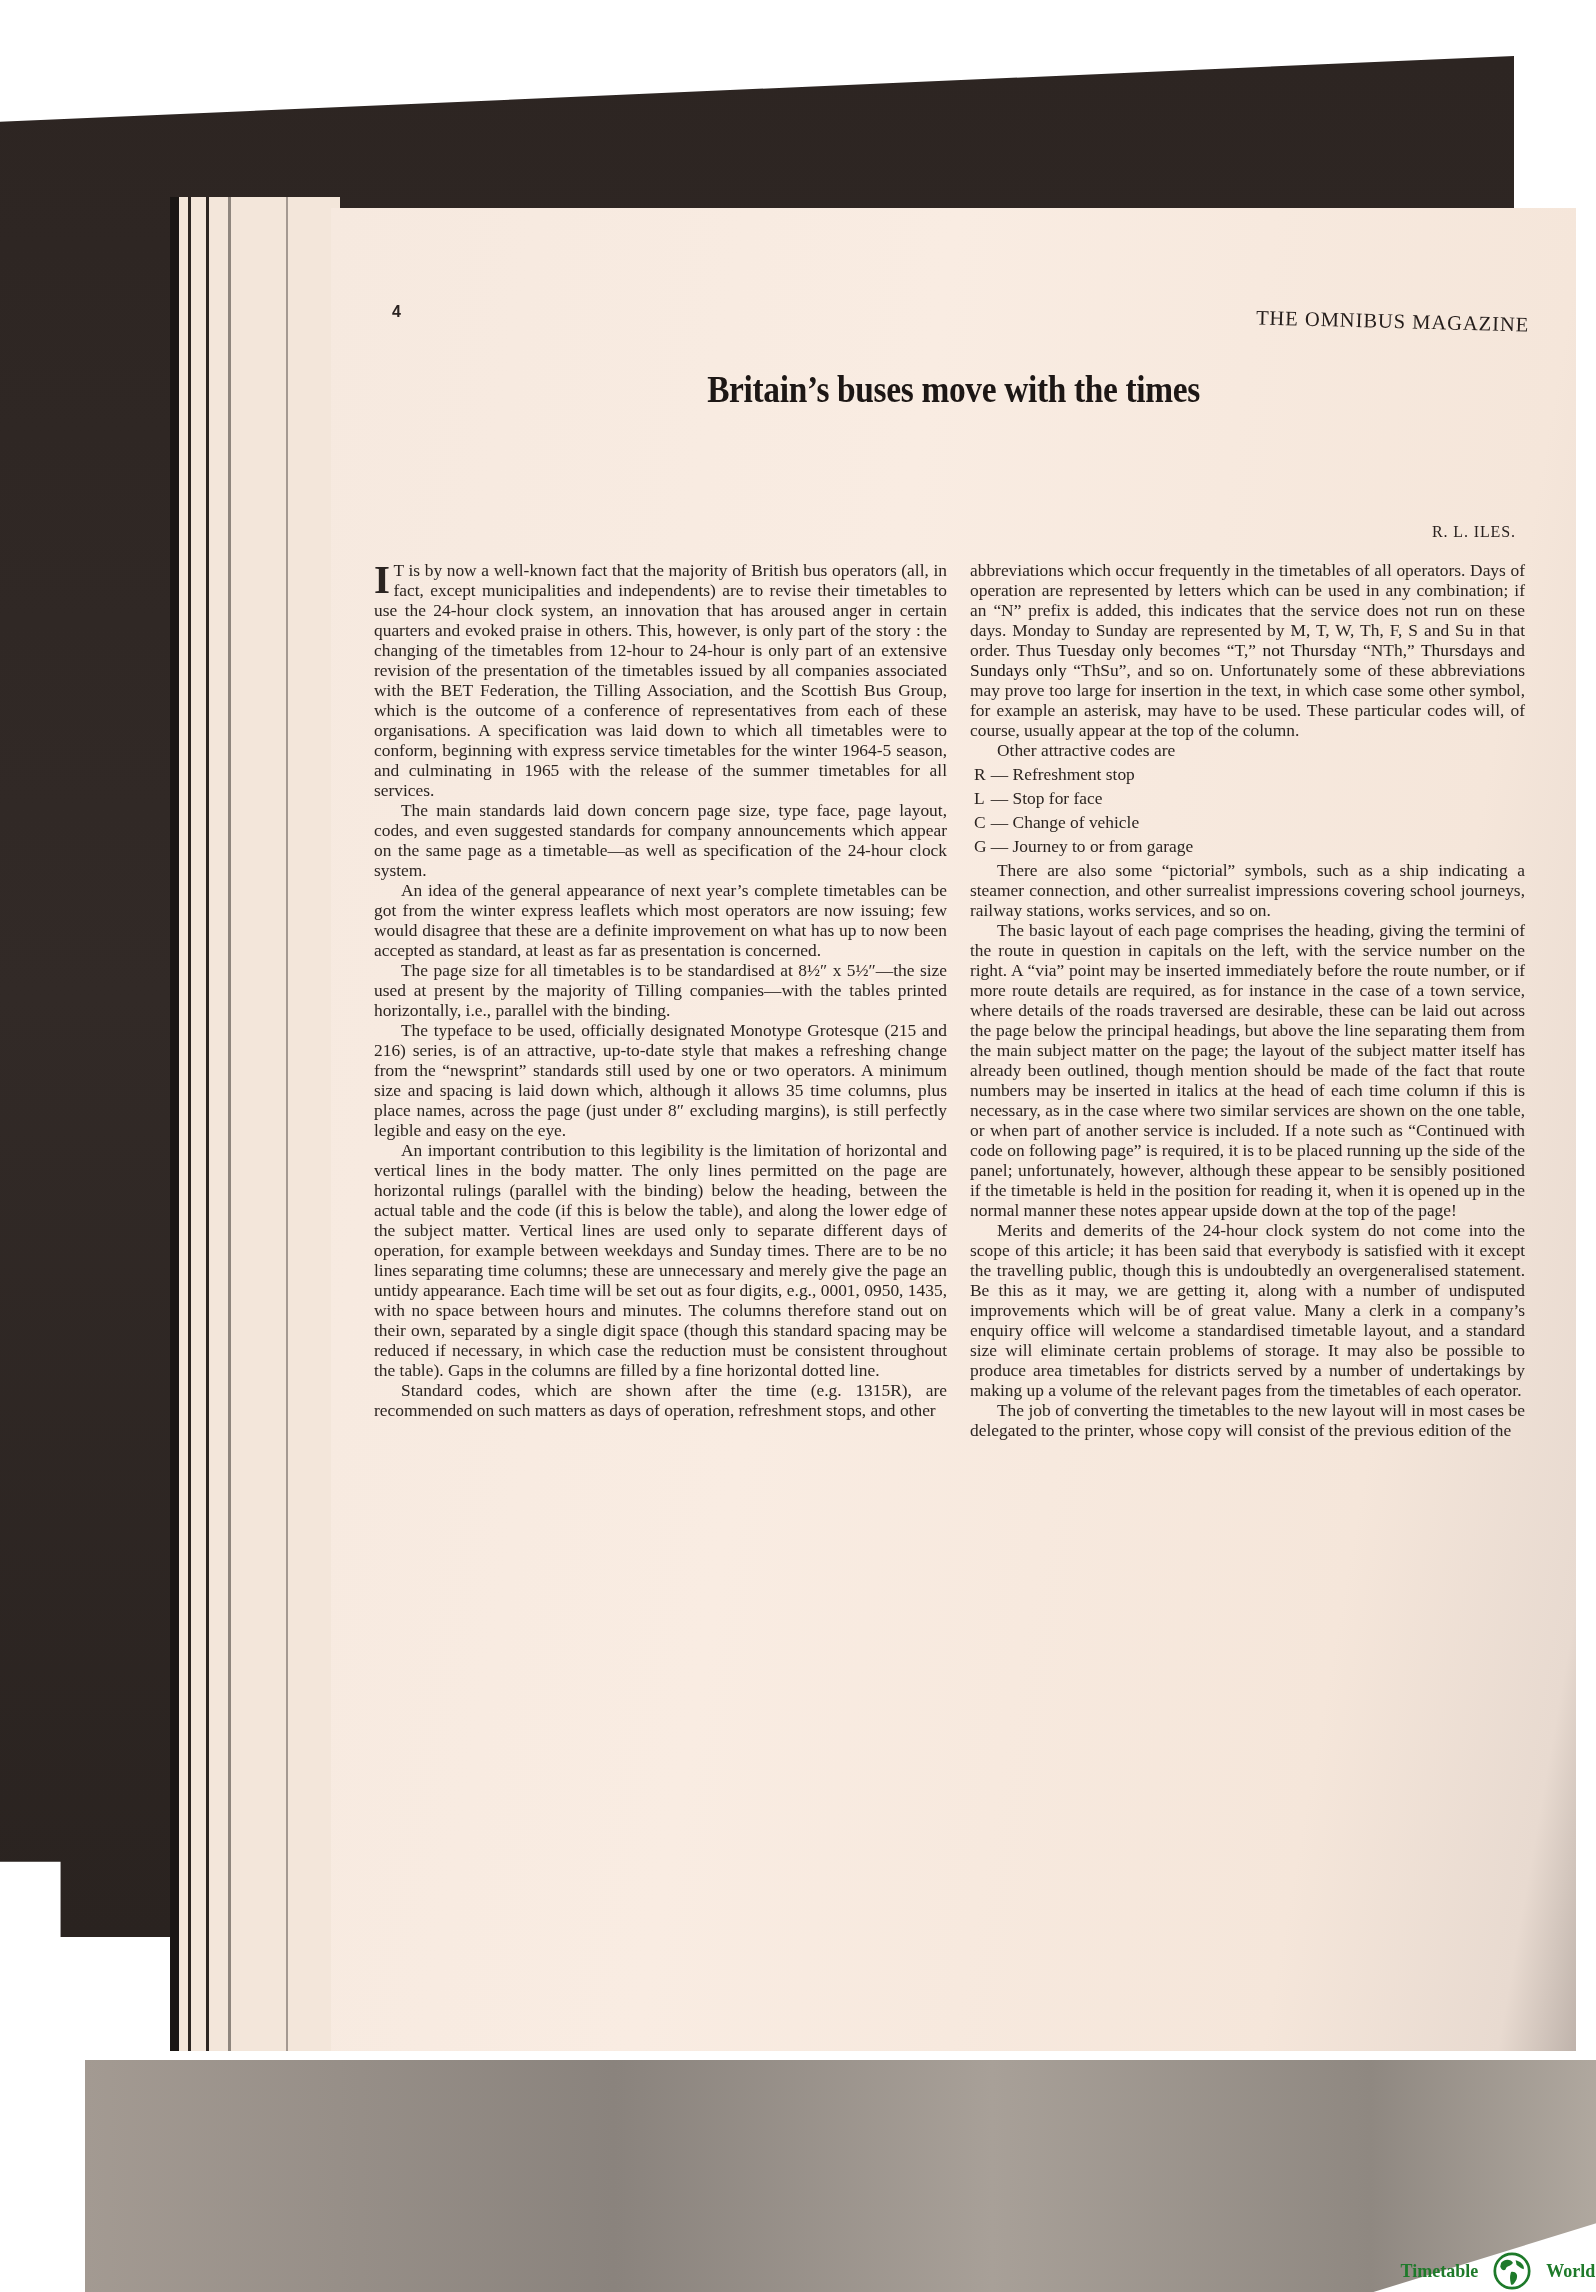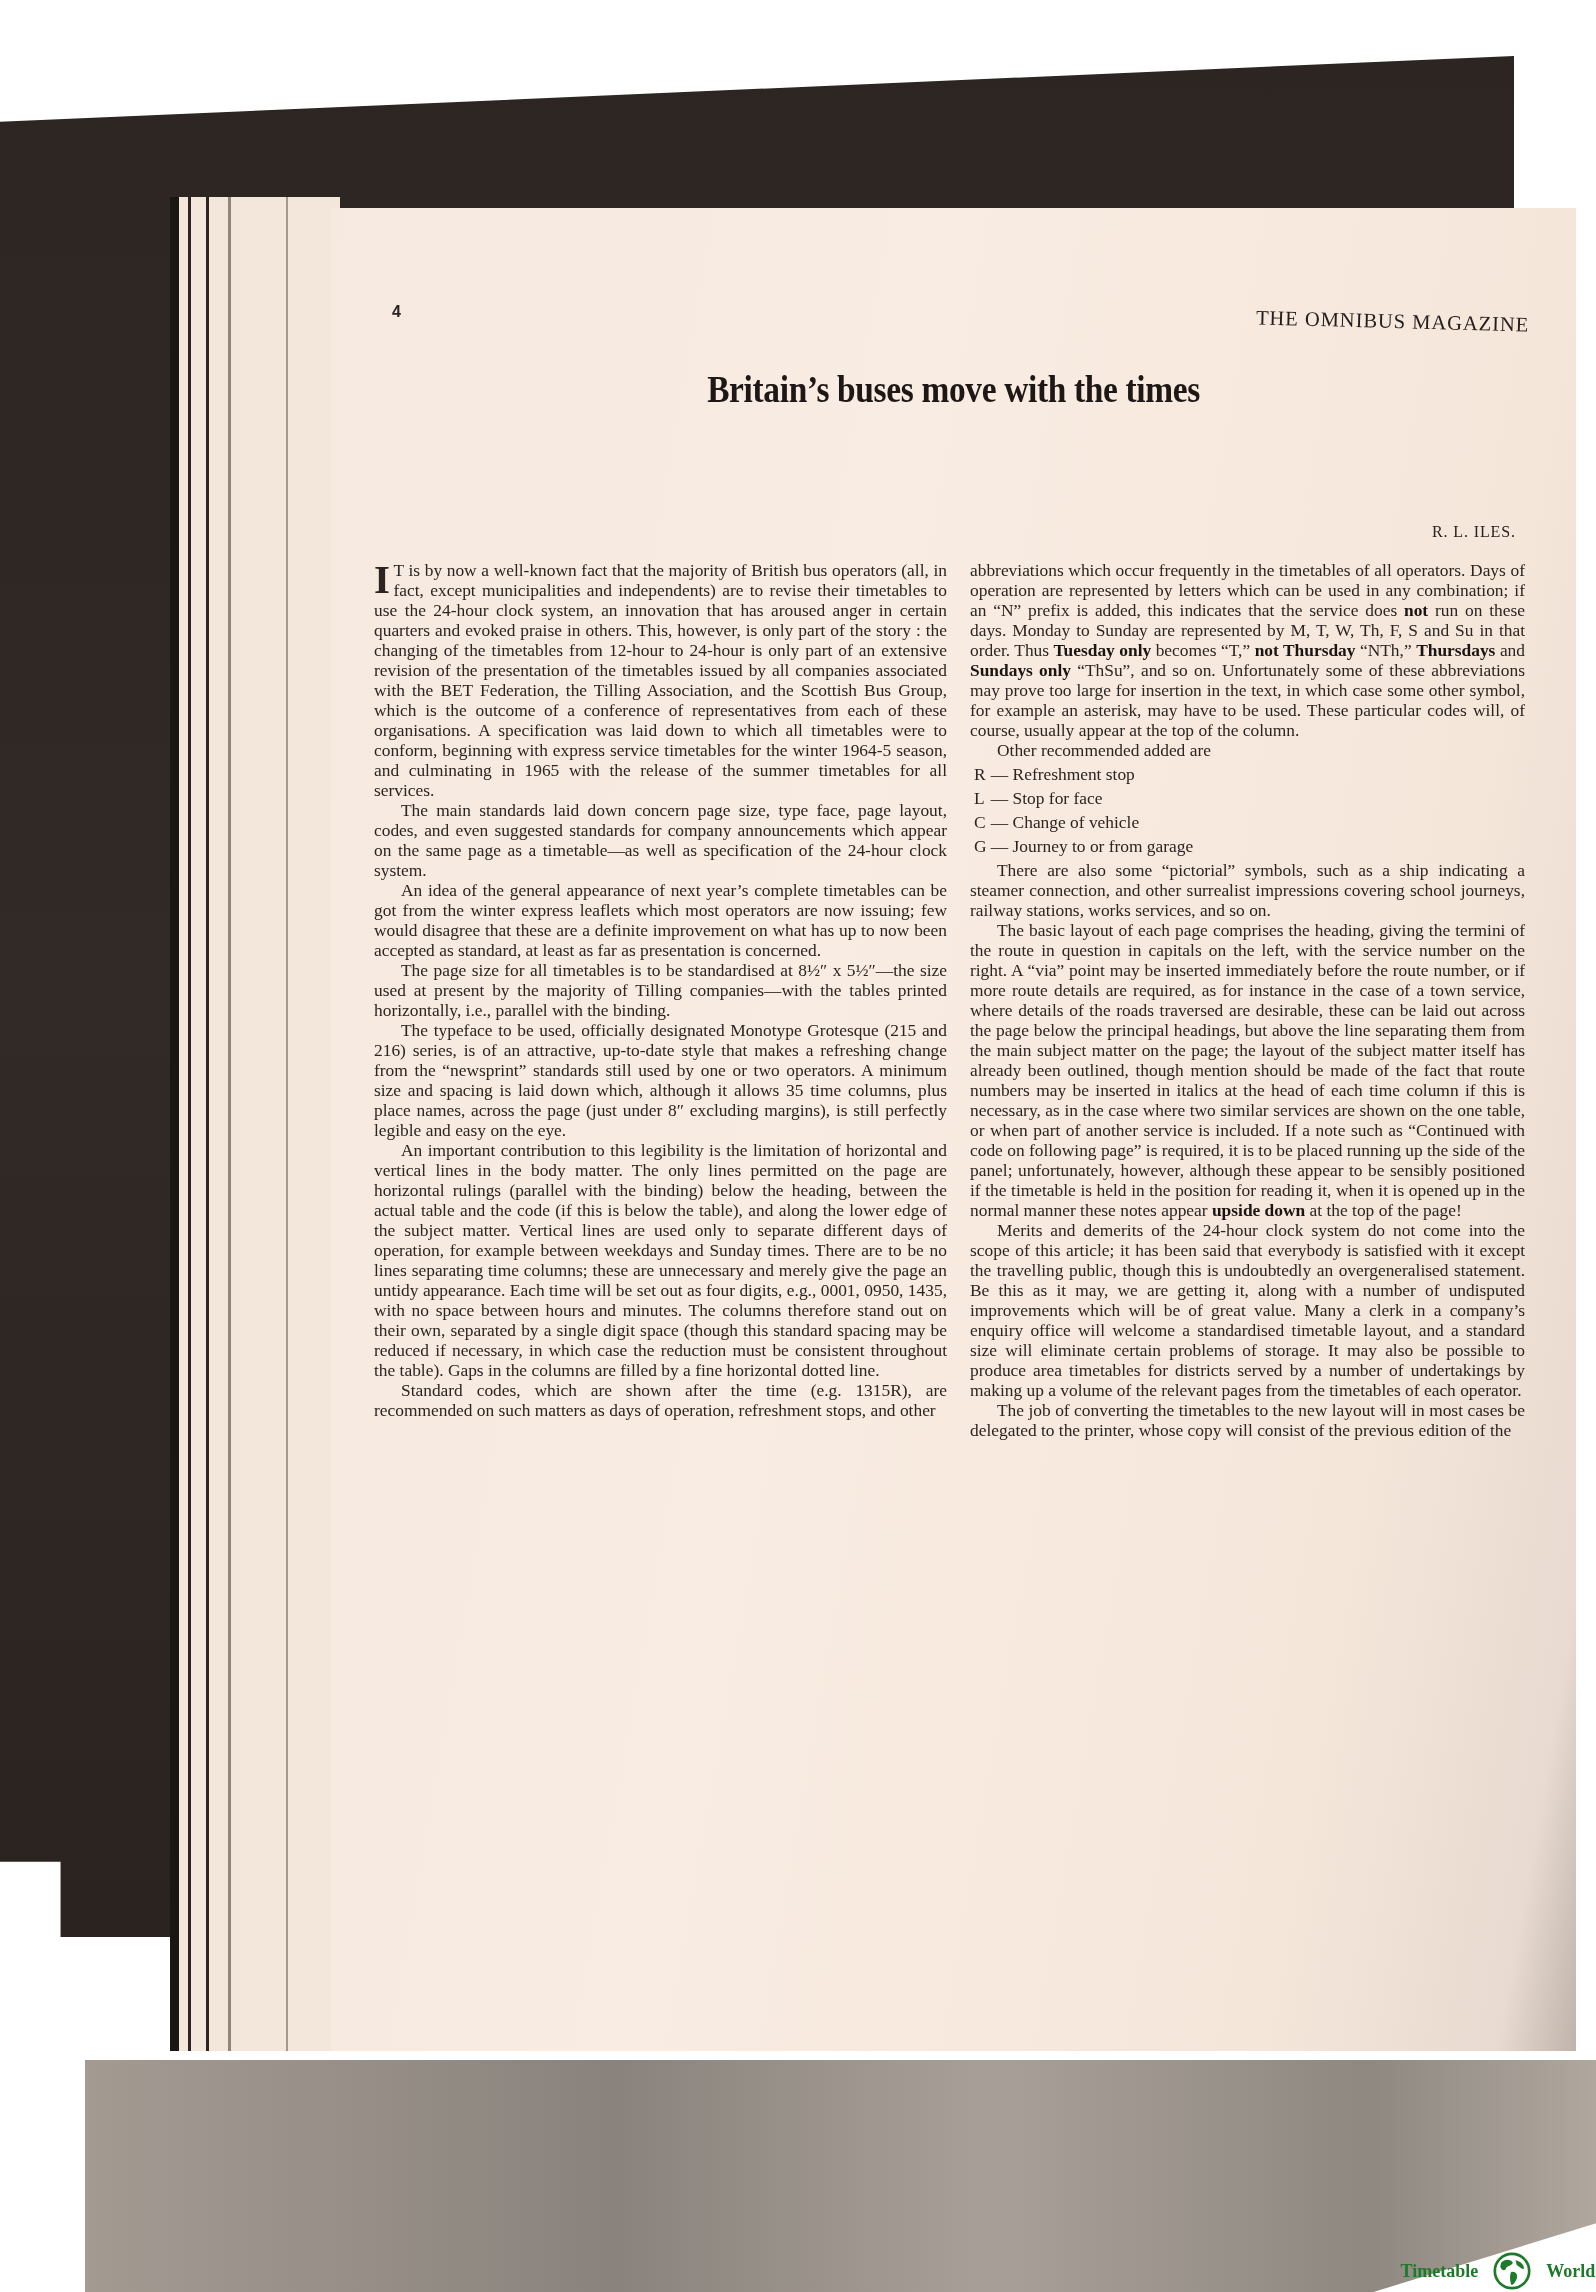--- a/index.html
+++ b/index.html
@@ -63,21 +63,21 @@
   .col-right { left: 639px; width: 555px; }
   .col p { margin: 0; text-indent: 27px; }
   .col p.first { text-indent: 0; }
   .dropcap {
     float: left; font-size: 41px; line-height: 34px; margin: 1.8px 3.6px 0 0; font-weight: bold;
   }
   .col p.noindent { text-indent: 0; }
   .code-list { margin: 0; padding: 0; list-style: none; }
   .code-list li { margin: 4px; }
   .code-list .code-letter { display: inline-block; width: 12.5px; }
-  b { font-weight: bold; color: #1a1412; }
+  b { font-weight: normal; color: #1a1412; }
   .watermark {
     position: absolute; right: 1.8px; top: 2252px;
     display: flex; align-items: center; gap: 15px;
     font-family: "Liberation Serif", serif; font-weight: bold; font-size: 18px; color: #1e7a2a;
   }
   .globe { width: 38px; height: 38px; }
 </style>
 </head>
 <body>
 
@@ -104,21 +104,21 @@
     <p>The main standards laid down concern page size, type face, page layout, codes, and even suggested standards for company announcements which appear on the same page as a timetable—as well as specifica­tion of the 24-hour clock system.</p>
     <p>An idea of the general appearance of next year’s complete timetables can be got from the winter express leaflets which most operators are now issuing; few would disagree that these are a definite improvement on what has up to now been accepted as standard, at least as far as presentation is concerned.</p>
     <p>The page size for all timetables is to be stan­dardised at 8½″ x 5½″—the size used at present by the majority of Tilling companies—with the tables printed horizontally, i.e., parallel with the binding.</p>
     <p>The typeface to be used, officially designated Mono­type Grotesque (215 and 216) series, is of an attractive, up-to-date style that makes a refreshing change from the “newsprint” standards still used by one or two operators. A minimum size and spacing is laid down which, although it allows 35 time columns, plus place names, across the page (just under 8″ excluding margins), is still perfectly legible and easy on the eye.</p>
     <p>An important contribution to this legibility is the limitation of horizontal and vertical lines in the body matter. The only lines permitted on the page are horizontal rulings (parallel with the binding) below the heading, between the actual table and the code (if this is below the table), and along the lower edge of the subject matter. Vertical lines are used only to separate different days of operation, for example between weekdays and Sunday times. There are to be no lines separating time columns; these are unneces­sary and merely give the page an untidy appearance. Each time will be set out as four digits, e.g., 0001, 0950, 1435, with no space between hours and minutes. The columns therefore stand out on their own, separated by a single digit space (though this standard spacing may be reduced if necessary, in which case the reduction must be consistent throughout the table). Gaps in the columns are filled by a fine horizontal dotted line.</p>
     <p>Standard codes, which are shown after the time (e.g. 1315R), are recommended on such matters as days of operation, refreshment stops, and other</p>
   </div>
 
   <div class="col col-right">
     <p class="noindent"><span>abbreviations which occur frequently in the time­tables of all operators. Days of operation are repre­sented by letters which can be used in any combina­tion; if an “N” prefix is added, this indicates that the service does </span><b>not</b><span> run on these days. Monday to Sun­day are represented by M, T, W, Th, F, S and Su in that order. Thus </span><b>Tuesday only</b><span> becomes “T,” </span><b>not Thursday</b><span> “NTh,” </span><b>Thursdays</b><span> and </span><b>Sundays only</b><span> “ThSu”, and so on. Unfortunately some of these abbreviations may prove too large for insertion in the text, in which case some other symbol, for example an asterisk, may have to be used. These particular codes will, of course, usually appear at the top of the column.</span></p>
-    <p>Other recommended added are</p>
+    <p>Other attractive codes are</p>
     <ul class="code-list">
       <li><span class="code-letter">R</span> — <span>Refreshment stop</span></li>
       <li><span class="code-letter">L</span> — <span>Stop for face</span></li>
       <li><span class="code-letter">C</span> — <span>Change of vehicle</span></li>
       <li><span class="code-letter">G</span> — <span>Journey to or from garage</span></li>
     </ul>
     <p>There are also some “pictorial” symbols, such as a ship indicating a steamer connection, and other sur­realist impressions covering school journeys, railway stations, works services, and so on.</p>
     <p><span>The basic layout of each page comprises the head­ing, giving the termini of the route in question in capitals on the left, with the service number on the right. A “via” point may be inserted immediately before the route number, or if more route details are required, as for instance in the case of a town service, where details of the roads traversed are desirable, these can be laid out across the page below the principal headings, but above the line separating them from the main subject matter on the page; the layout of the subject matter itself has already been outlined, though mention should be made of the fact that route numbers may be inserted in italics at the head of each time column if this is necessary, as in the case where two similar services are shown on the one table, or when part of another service is included. If a note such as “Continued with code on following page” is required, it is to be placed running up the side of the panel; unfortunately, however, although these appear to be sensibly positioned if the timetable is held in the posi­tion for reading it, when it is opened up in the normal manner these notes appear </span><b>upside down</b><span> at the top of the page!</span></p>
     <p>Merits and demerits of the 24-hour clock system do not come into the scope of this article; it has been said that everybody is satisfied with it except the travelling public, though this is undoubtedly an over­generalised statement. Be this as it may, we are getting it, along with a number of undisputed improvements which will be of great value. Many a clerk in a com­pany’s enquiry office will welcome a standardised time­table layout, and a standard size will eliminate cer­tain problems of storage. It may also be possible to produce area timetables for districts served by a num­ber of undertakings by making up a volume of the relevant pages from the timetables of each operator.</p>
     <p>The job of converting the timetables to the new layout will in most cases be delegated to the printer, whose copy will consist of the previous edition of the</p>

